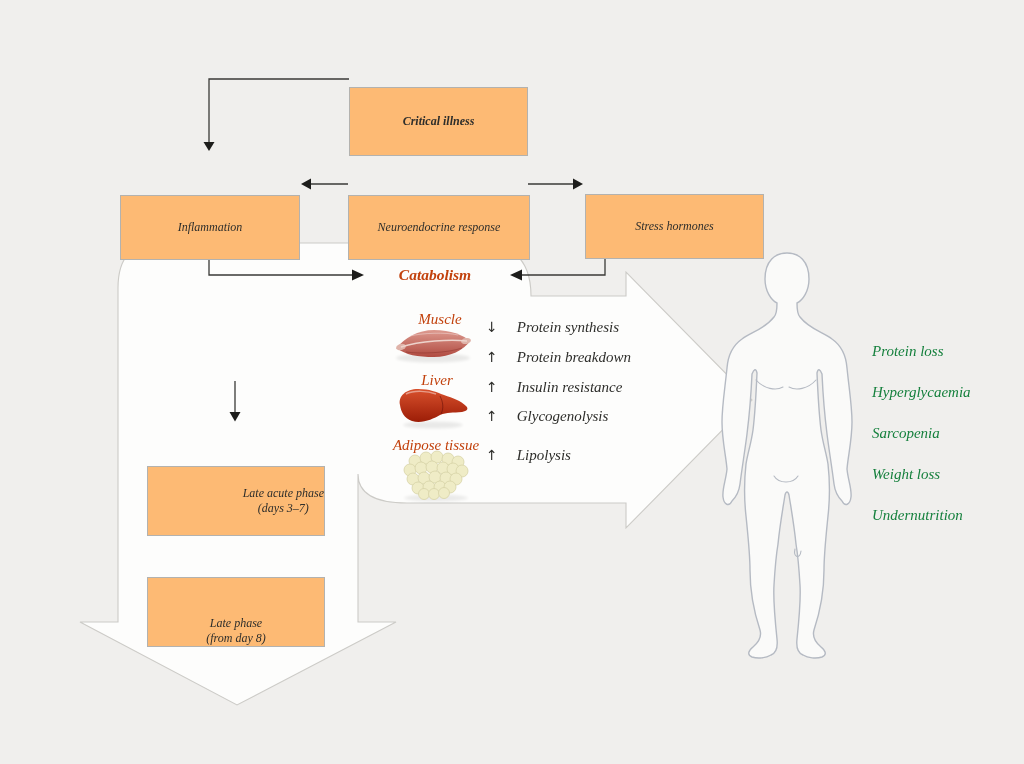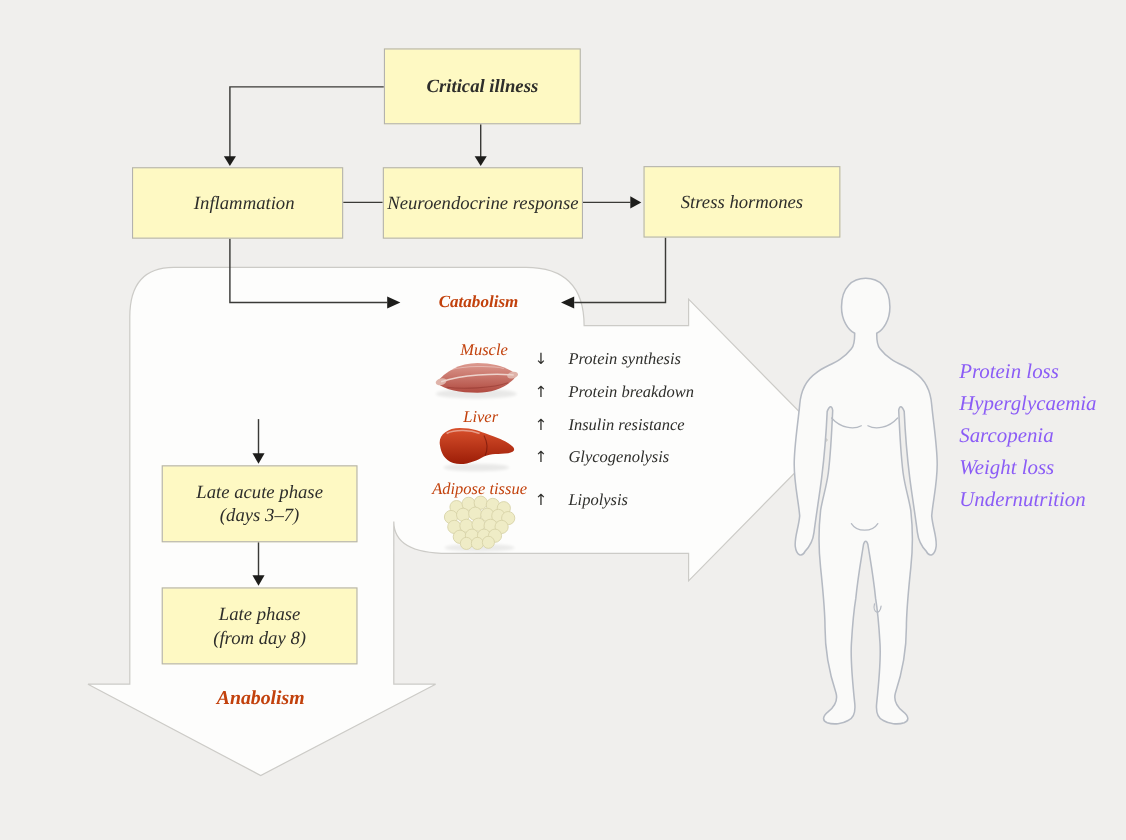--- a/index.html
+++ b/index.html
@@ -1,29 +1,29 @@
 <!DOCTYPE html>
 <html><head>
 <meta charset="utf-8">
 <style>
   html,body{margin:0;padding:0;background:#f0efed;}
   #stage{position:relative;width:1024px;height:764px;background:#f0efed;overflow:hidden;
          font-family:"Liberation Serif", serif;color:#2e2e2b;}
   #shapes{position:absolute;left:0;top:0;}
-  .box{position:absolute;background:#fef9c3;border:1px solid #b3b2af;display:flex;
+  .box{position:absolute;background:#fdba74;border:1px solid #b3b2af;display:flex;
        align-items:center;justify-content:center;text-align:center;
-       font-style:italic;font-size:17px;line-height:1.25;color:#2e2e2b;}
+       font-style:italic;font-size:12px;line-height:1.25;color:#2e2e2b;margin-top:43px;}
   .bold{font-weight:bold;}
   .lbl{position:absolute;font-style:italic;font-size:15px;text-align:center;color:#c2410c;}
   .effect-row{position:absolute;display:flex;align-items:center;gap:7px;height:20px;}
   .effect-arrow{font-family:"DejaVu Sans", sans-serif;font-style:normal;font-size:14px;
                 color:#2e2e2b;line-height:20px;}
   .effect-label{font-style:italic;font-size:15px;color:#2e2e2b;line-height:20px;white-space:nowrap;margin-left:12px;}
   #outcomes{position:absolute;left:872px;top:329px;display:flex;flex-direction:column;gap:9px;}
-  .outcome{font-style:italic;font-size:19px;line-height:20px;color:#8b5cf6;white-space:nowrap;}
+  .outcome{font-style:italic;font-size:15px;line-height:20px;color:#15803d;white-space:nowrap;margin-top:12px;}
 </style>
 </head>
 <body>
 
 <div id="stage">
 
   <svg id="shapes" width="1024" height="764" viewBox="0 0 1024 764">
     <defs>
       <linearGradient id="muscleGrad" x1="0" y1="0" x2="0" y2="1">
         <stop offset="0" stop-color="#dd9a8f"></stop>
@@ -135,40 +135,40 @@
         <path d="M 816,380 C 808,389 796,391 789,387"></path>
         <path d="M 774,476 C 779,484 793,484 798,476"></path>
         <path d="M 795,549 C 793,557 800,560 801,551"></path>
       </g>
     </g>
   </svg>
 
   <div class="box bold" style="left:349px;top:44px;width:177px;height:67px;">
     <span>Critical illness</span>
   </div>
-  <div class="box" style="left:120px;top:152px;width:178px;height:63px;padding-left:12px;">
+  <div class="box" style="left:120px;top:152px;width:178px;height:63px;">
     <span>Inflammation</span>
   </div>
   <div class="box" style="left:348px;top:152px;width:180px;height:63px;">
     <span>Neuroendocrine response</span>
   </div>
   <div class="box" style="left:585px;top:151px;width:177px;height:63px;">
     <span>Stress hormones</span>
   </div>
 
   <div class="lbl bold" style="left:355px;top:266px;width:160px;font-size:15.5px;">Catabolism</div>
   <div class="lbl bold" style="left:157px;top:624px;width:160px;font-size:18px;">Anabolism</div>
 
-  <div class="box" style="left:147px;top:423px;width:176px;height:68px;">
+  <div class="box" style="left:147px;top:423px;width:176px;height:68px;justify-content:flex-end;">
     <span>
       <span>Late acute phase</span><br>
       <span>(days 3–7)</span>
     </span>
   </div>
-  <div class="box" style="left:147px;top:534px;width:176px;height:68px;">
+  <div class="box" style="left:147px;top:534px;width:176px;height:68px;align-items:flex-end;">
     <span>
       <span>Late phase</span><br>
       <span>(from day 8)</span>
     </span>
   </div>
 
   <div class="lbl" style="left:390px;top:311px;width:100px;">Muscle</div>
   <div class="lbl" style="left:387px;top:372px;width:100px;">Liver</div>
   <div class="lbl" style="left:376px;top:437px;width:120px;">Adipose tissue</div>
 

